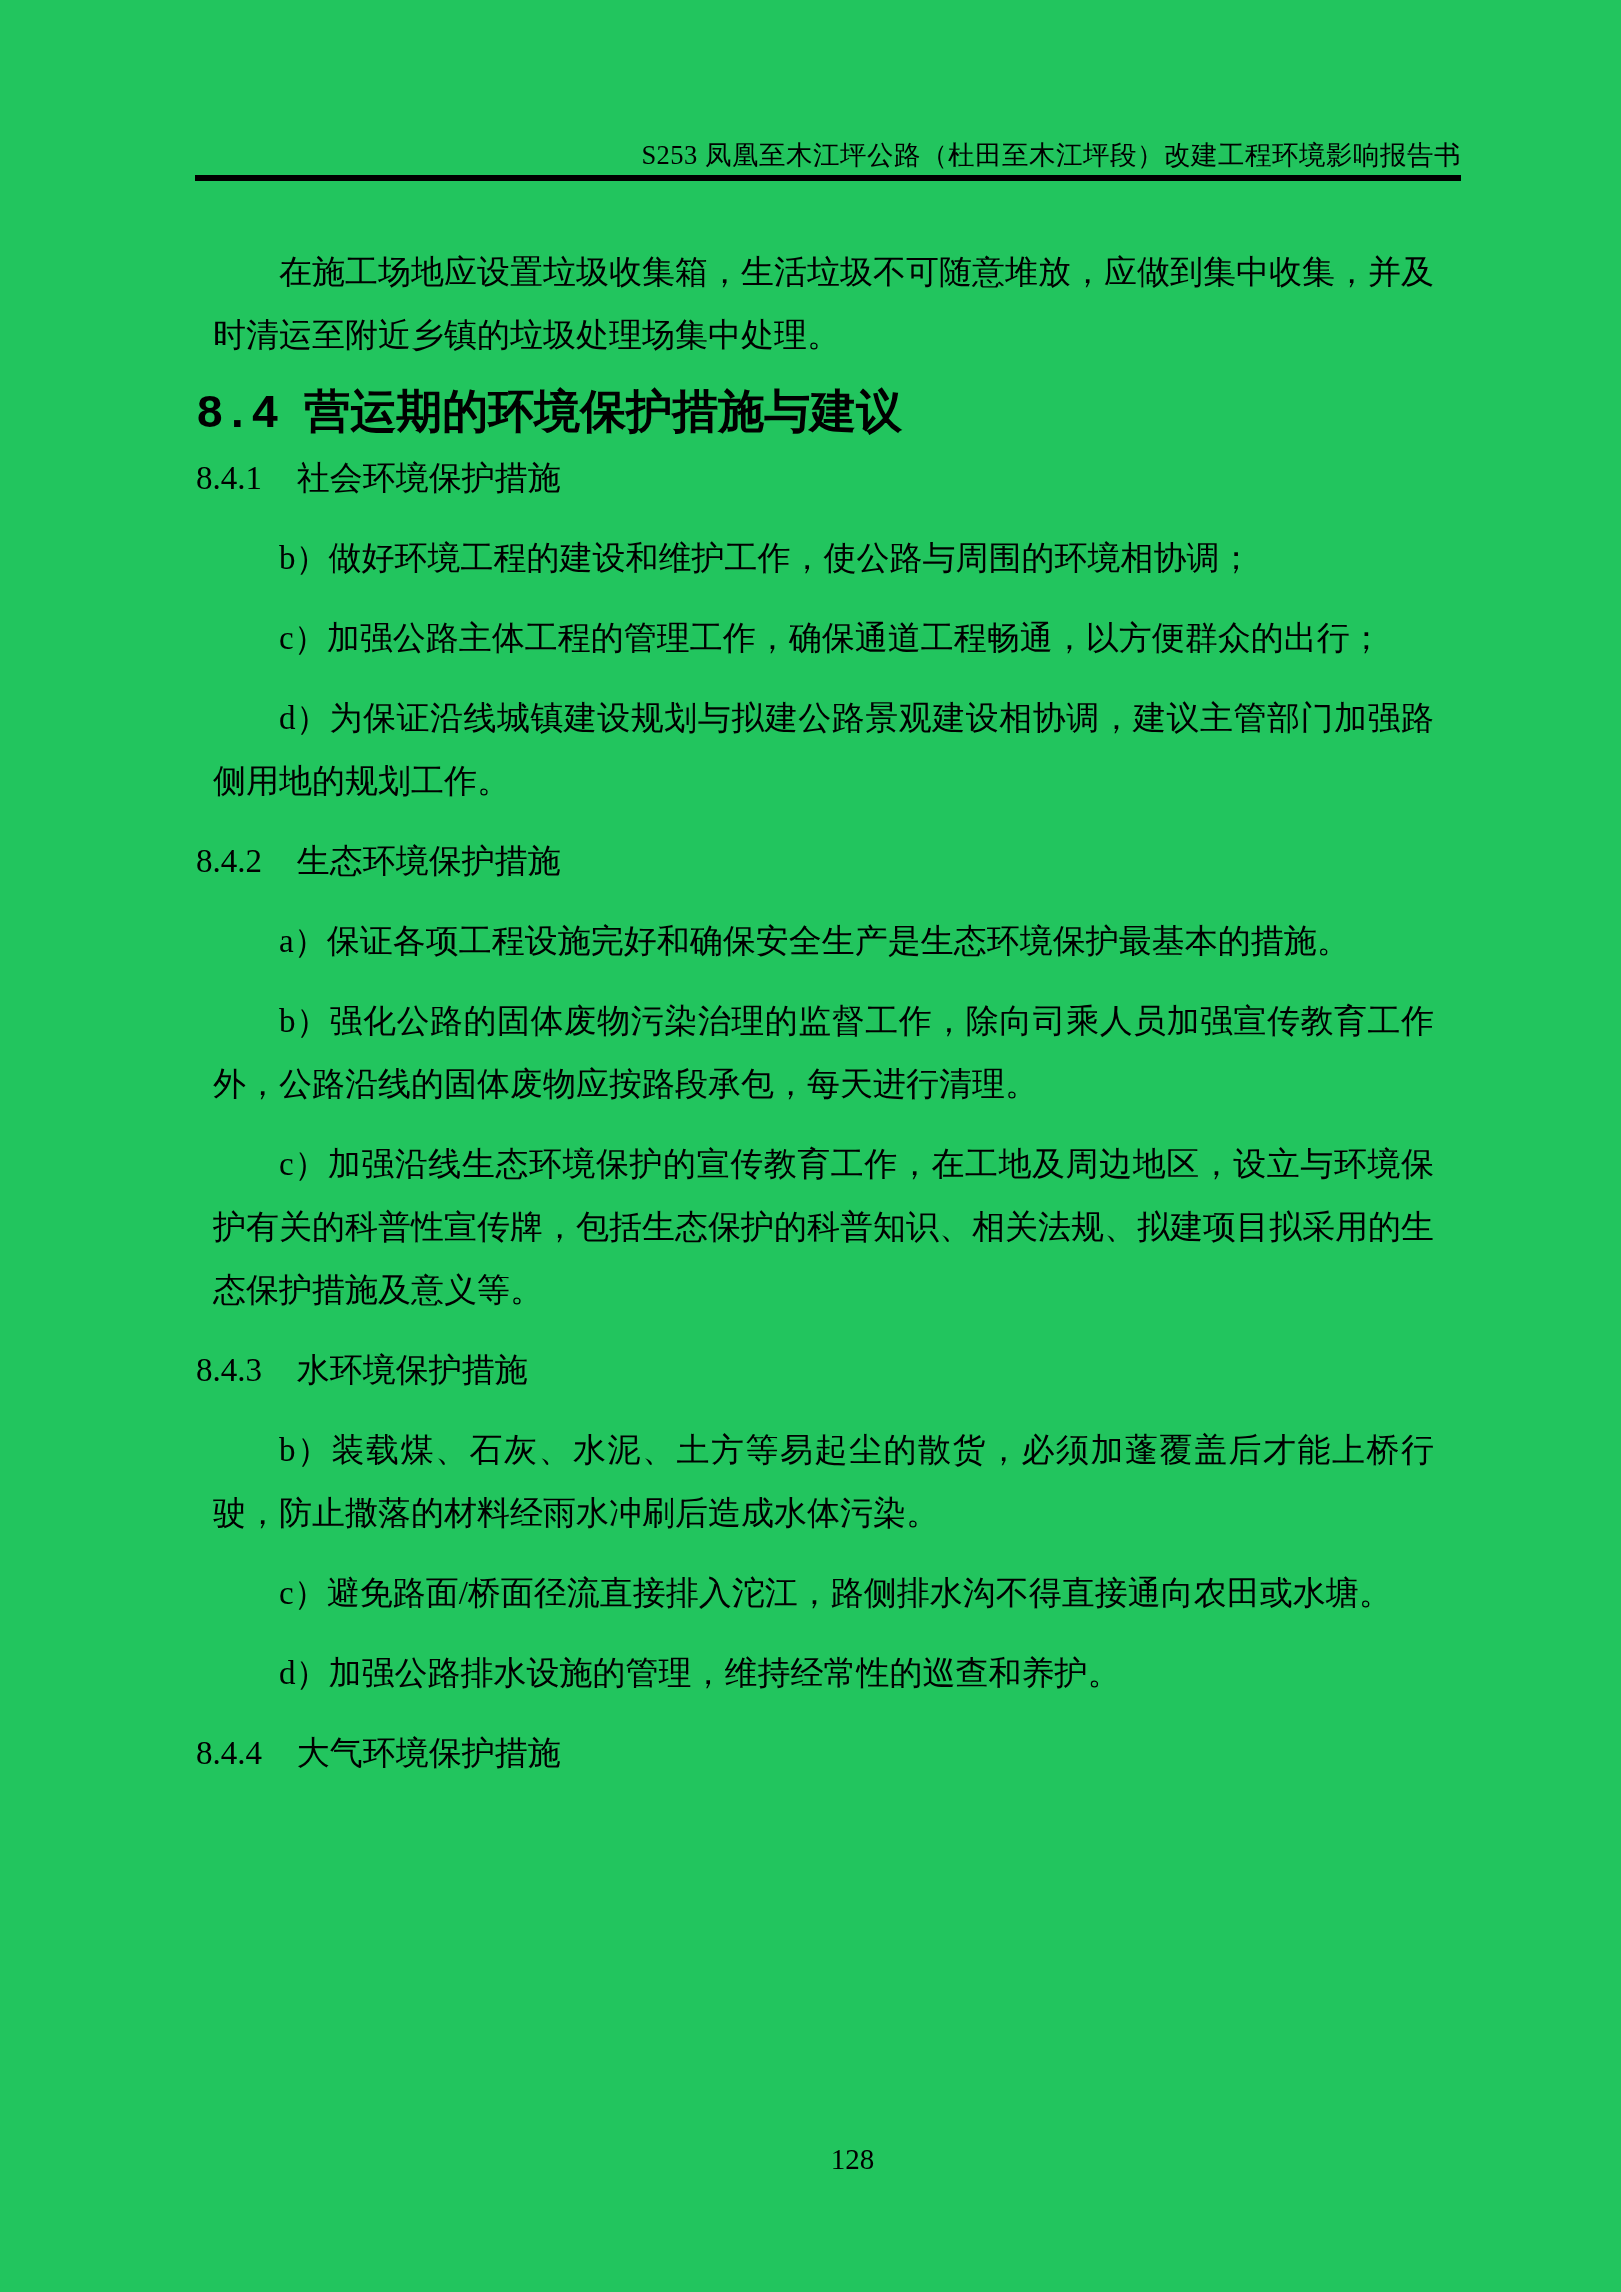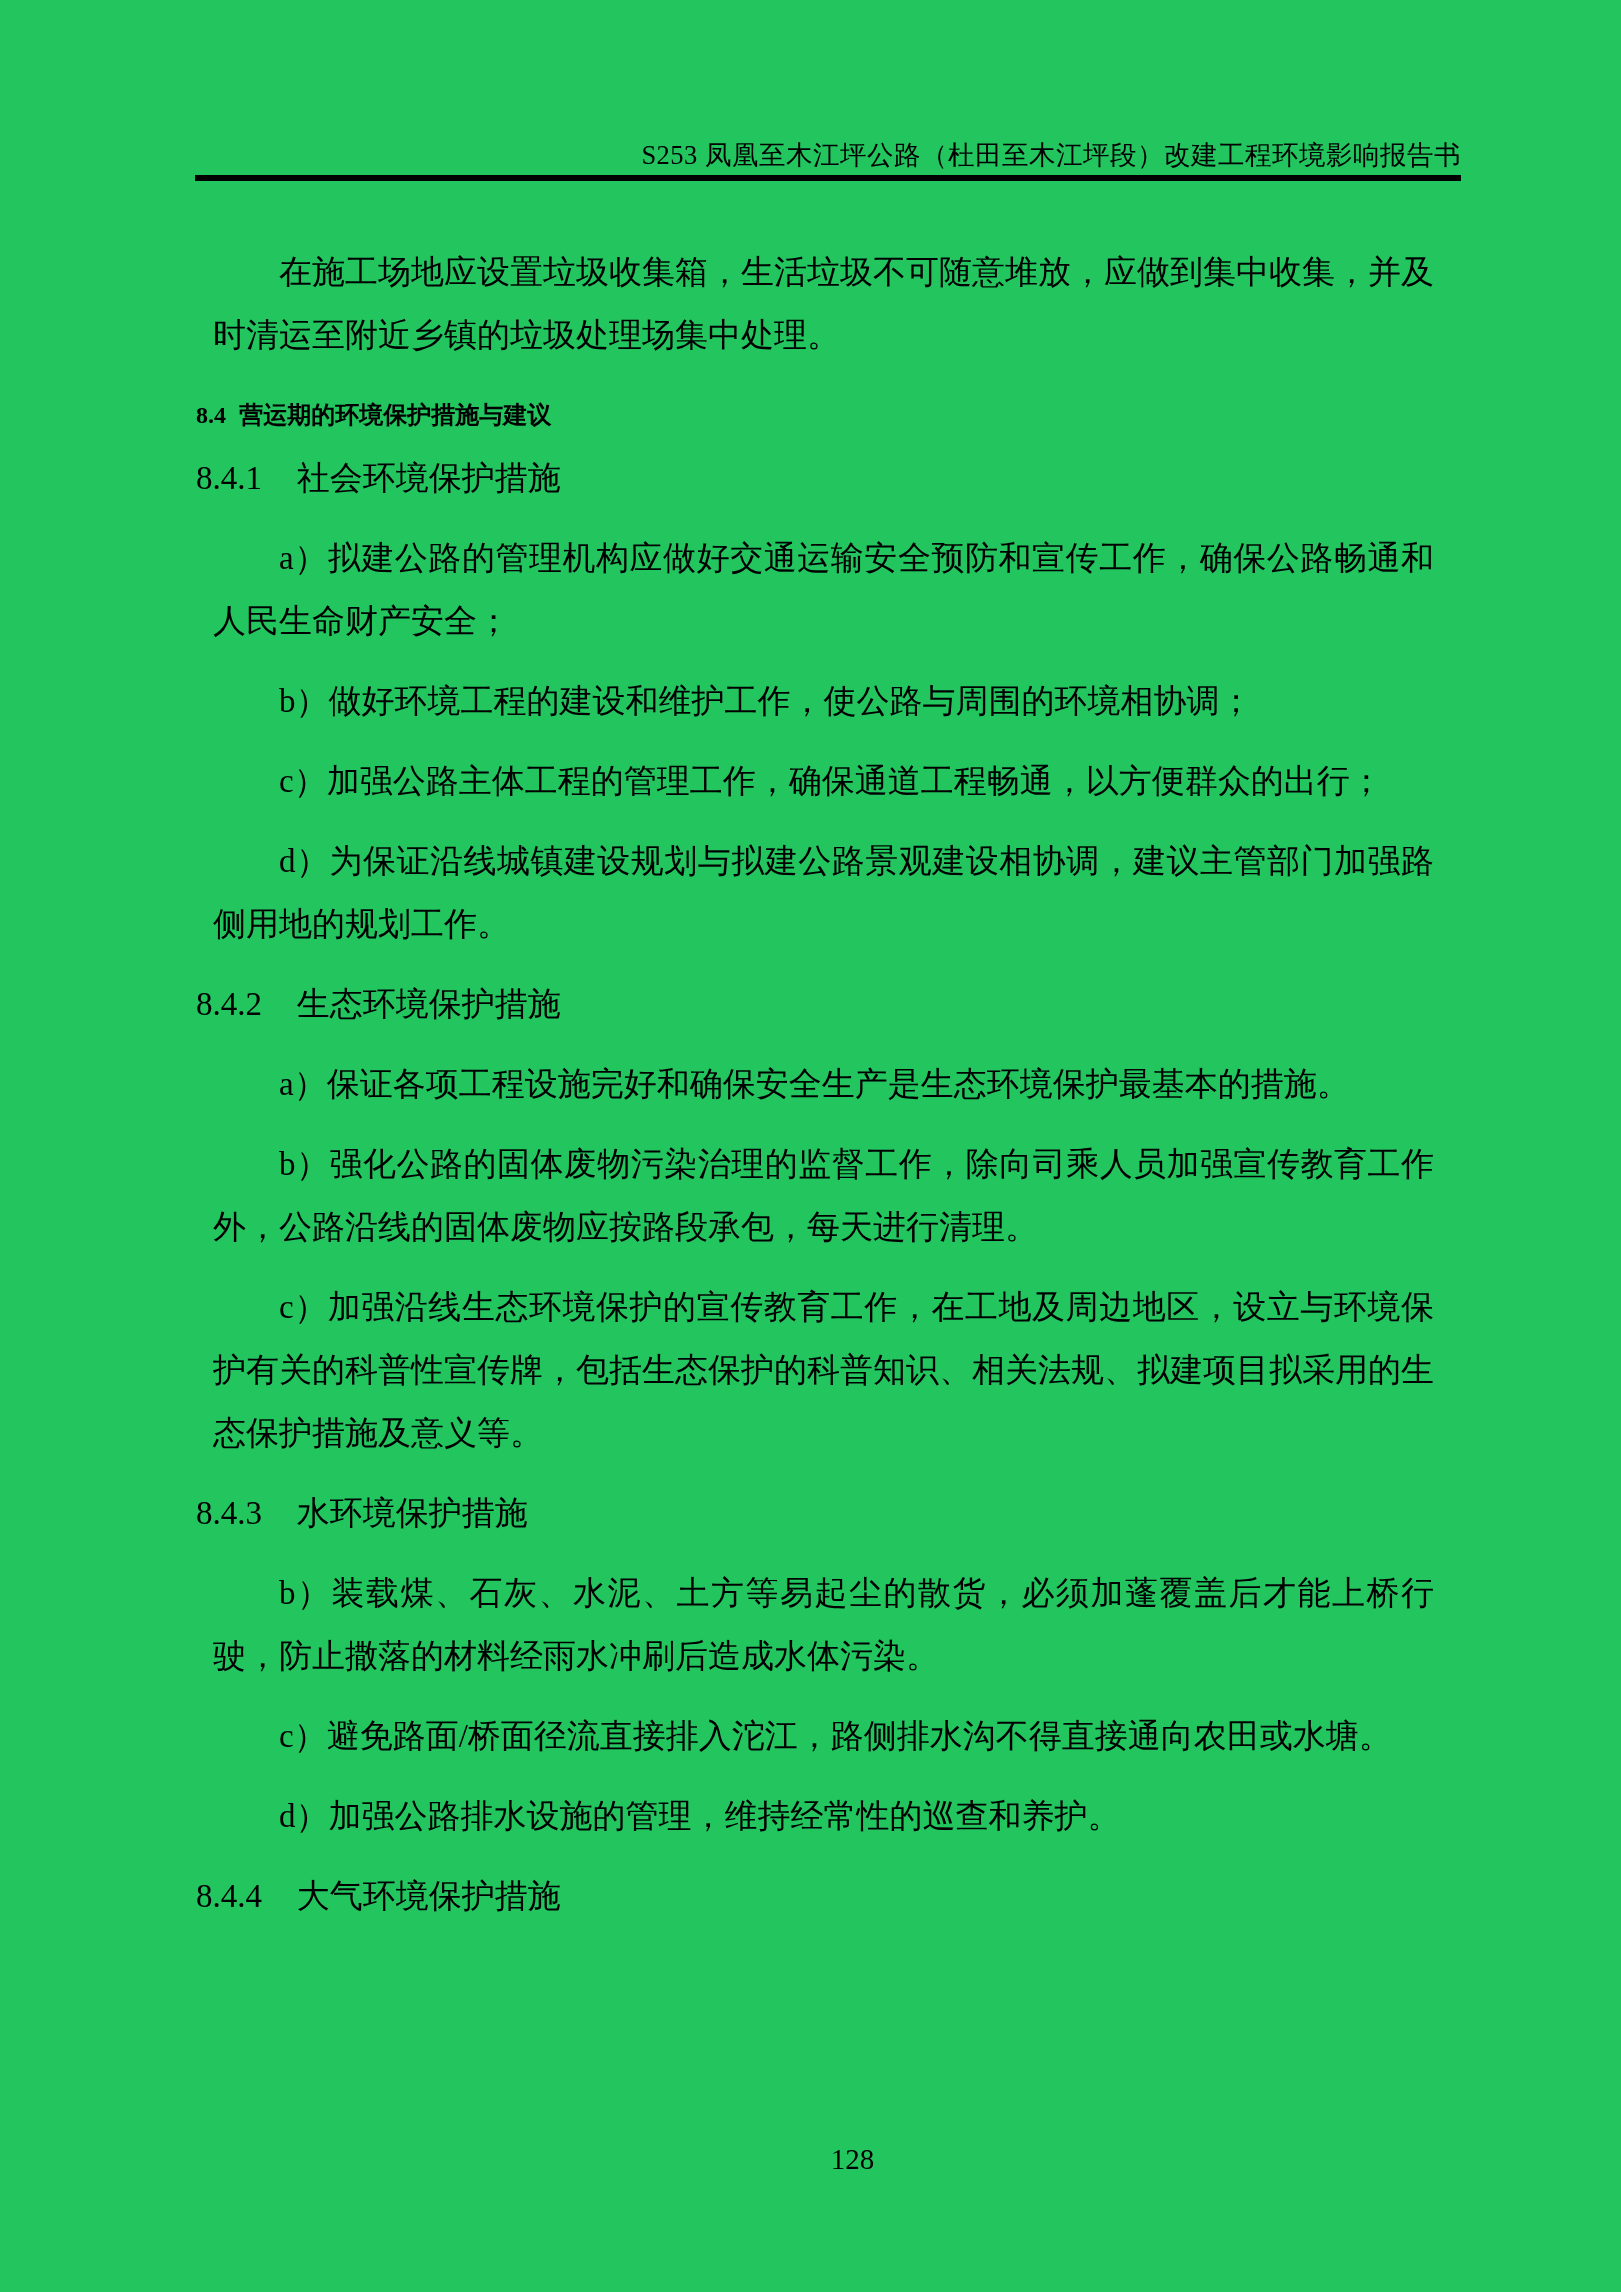--- a/index.html
+++ b/index.html
@@ -50,23 +50,23 @@
   }
   h2.sec, h3.subsec {
     margin: 0;
     font-size: 33px;
     line-height: 63px;
     font-weight: normal;
     text-align: left;
     text-indent: 0;
   }
   h2.sec {
-    font-family: Liberation Serif, serif;
+    font-family: Liberation Mono, monospace;
     font-weight: bold;
-    font-size: 24px;
+    font-size: 46px;
   }
   h2.sec .sec-num   { margin-right: 0.55em; }
   h3.subsec .sec-num { margin-right: 1.05em; }
   
   .footer {
     position: absolute;
     left: 0;
     top: 2143px;
     width: 1621px;
     text-align: center;
@@ -89,21 +89,20 @@
 
     <p>在施工场地应设置垃圾收集箱，生活垃圾不可随意堆放，应做到集中收集，并及时清运至附近乡镇的垃圾处理场集中处理。</p>
 
     <h2 class="sec">
       <span class="sec-num">8.4</span><span>营运期的环境保护措施与建议</span>
     </h2>
 
     <h3 class="subsec">
       <span class="sec-num">8.4.1</span><span>社会环境保护措施</span>
     </h3>
-    <p>a）拟建公路的管理机构应做好交通运输安全预防和宣传工作，确保公路畅通和人民生命财产安全；</p>
     <p>b）做好环境工程的建设和维护工作，使公路与周围的环境相协调；</p>
     <p>c）加强公路主体工程的管理工作，确保通道工程畅通，以方便群众的出行；</p>
     <p>d）为保证沿线城镇建设规划与拟建公路景观建设相协调，建议主管部门加强路侧用地的规划工作。</p>
 
     <h3 class="subsec">
       <span class="sec-num">8.4.2</span><span>生态环境保护措施</span>
     </h3>
     <p>a）保证各项工程设施完好和确保安全生产是生态环境保护最基本的措施。</p>
     <p>b）强化公路的固体废物污染治理的监督工作，除向司乘人员加强宣传教育工作外，公路沿线的固体废物应按路段承包，每天进行清理。</p>
     <p>c）加强沿线生态环境保护的宣传教育工作，在工地及周边地区，设立与环境保护有关的科普性宣传牌，包括生态保护的科普知识、相关法规、拟建项目拟采用的生态保护措施及意义等。</p>

